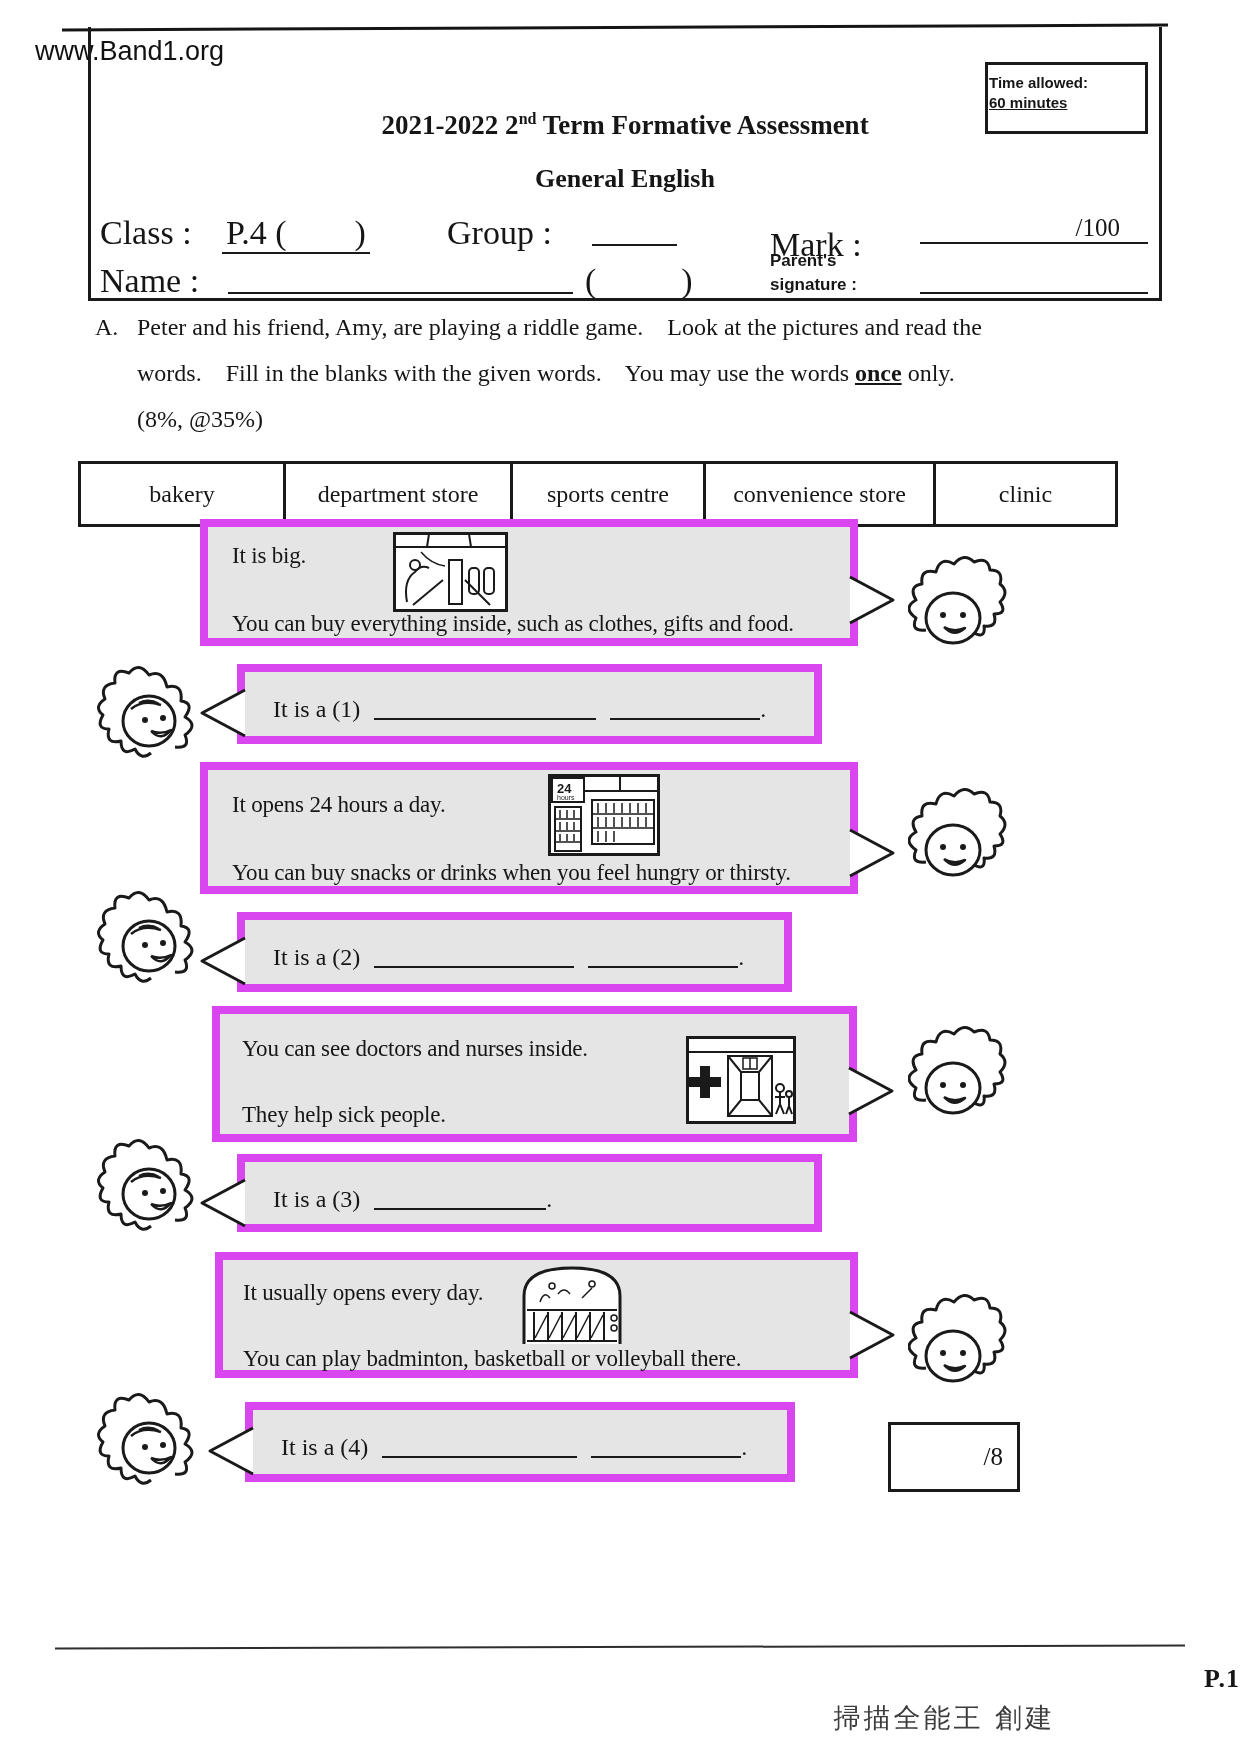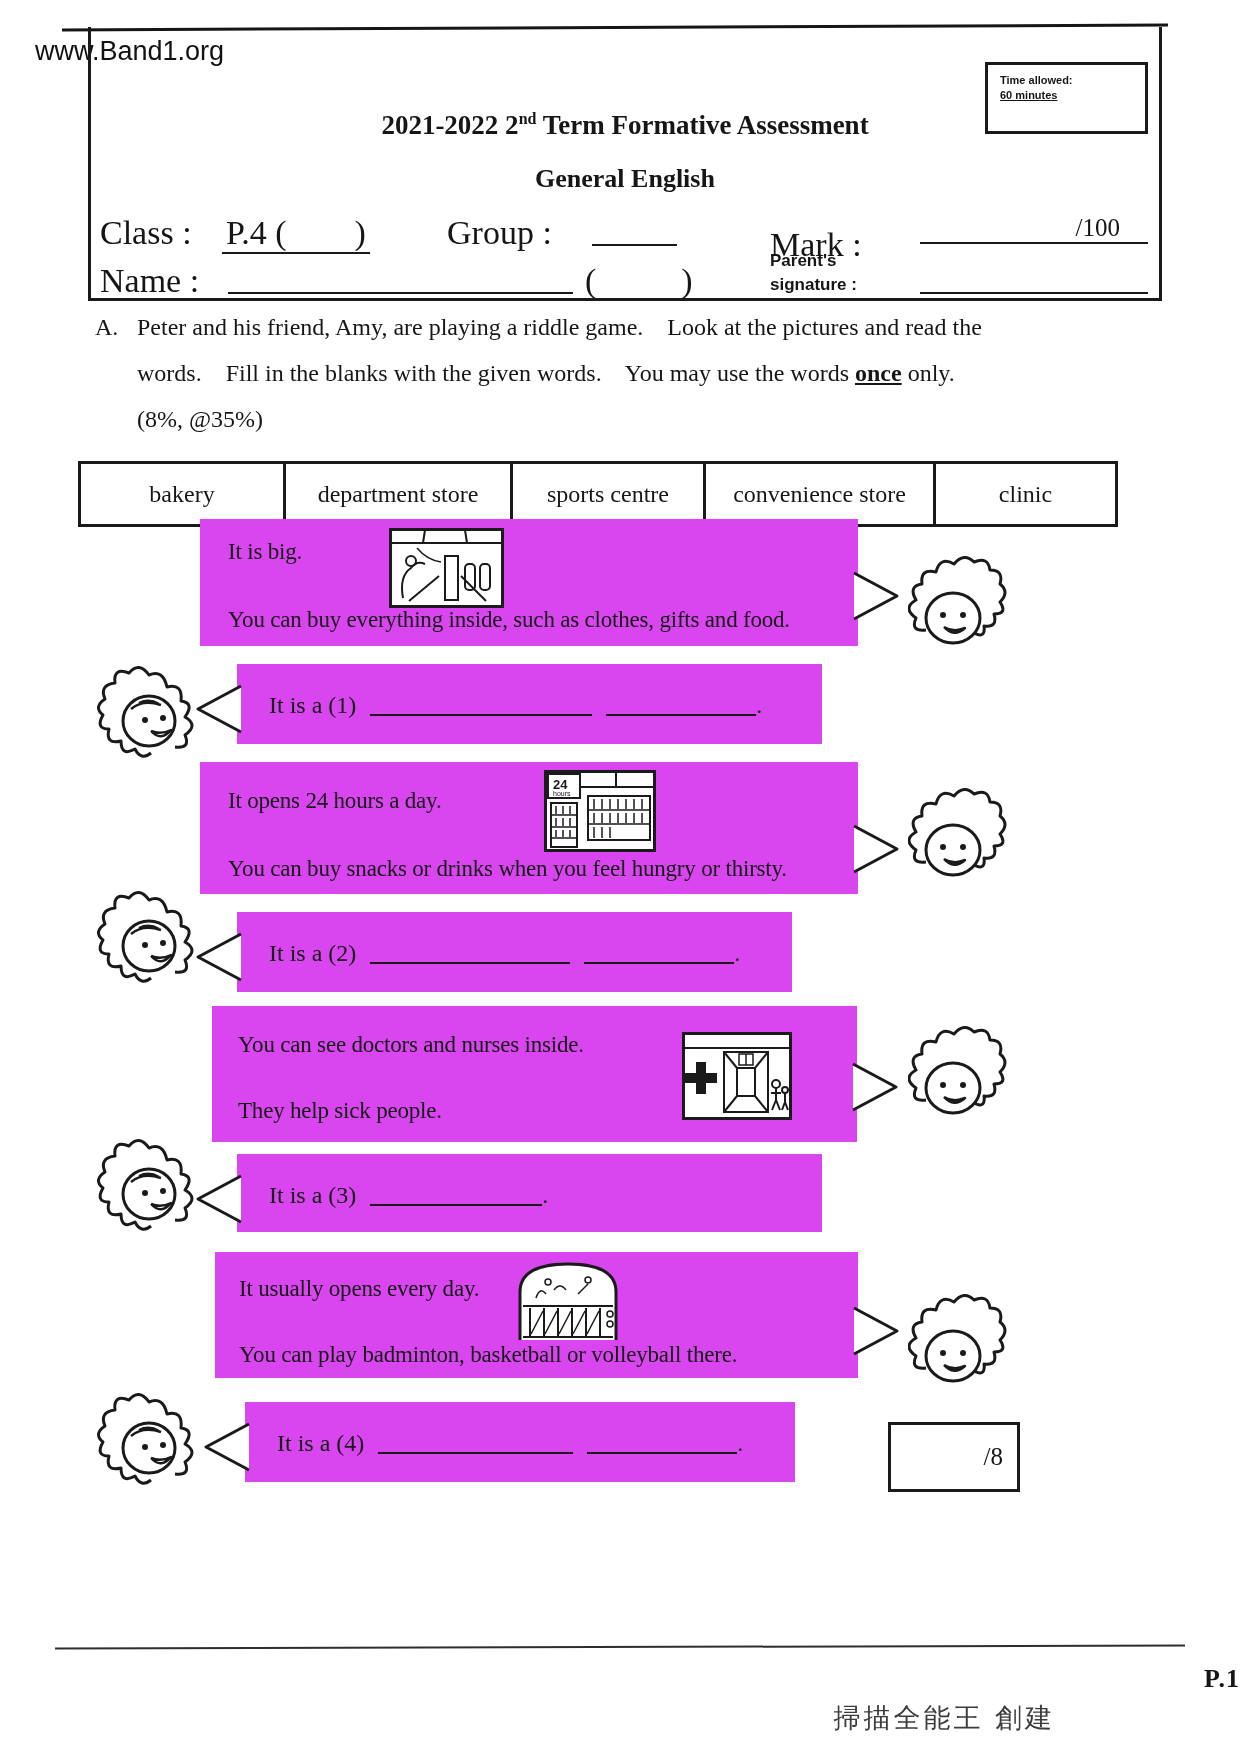--- a/index.html
+++ b/index.html
@@ -11,43 +11,43 @@
   }
   .abs { position:absolute; }
   .pre { white-space:pre; }
 
   
   .top-line { position:absolute; left:62px; top:12px; width:1106px; height:3px; background:#151515; transform:rotate(-0.25deg); }
   .bottom-scan-line { position:absolute; left:55px; top:1632px; width:1130px; height:2px; background:#2e2e2e; transform:rotate(-0.15deg); }
   .header-box { position:absolute; left:88px; top:13px; width:1074px; height:274px;
     border-left:3px solid #1a1a1a; border-right:3px solid #1a1a1a; border-bottom:3px solid #1a1a1a; }
   .watermark { position:absolute; left:35px; top:22px; font-family:"Liberation Sans", sans-serif; font-size:27px; color:#111; }
-  .time-box { position:absolute; left:985px; top:48px; width:163px; height:72px; border:3px solid #1a1a1a; padding:8px 12px;
-    font-family:"Liberation Sans", sans-serif; font-size:11px; font-weight:bold; line-height:1.35; }
+  .time-box { position:absolute; left:985px; top:48px; width:163px; height:72px; border:3px solid #1a1a1a; padding:8px 1px;
+    font-family:"Liberation Sans", sans-serif; font-size:15px; font-weight:bold; line-height:1.35; }
   .time-box .u { text-decoration:underline; }
   .exam-title { position:absolute; left:88px; top:96px; width:1074px; text-align:center; font-size:27px; font-weight:bold; }
   .exam-title sup { font-size:16px; }
   .exam-subject { position:absolute; left:88px; top:150px; width:1074px; text-align:center; font-size:26px; font-weight:bold; }
 
   .hdr-txt { font-size:34px; }
   .field { display:inline-block; border-bottom:2px solid #1a1a1a; height:30px; vertical-align:bottom; }
   .mark-total-field { text-align:right; padding-right:28px; font-size:25px; }
   .small-label { font-size:17px; font-weight:bold; font-family:"Liberation Sans", sans-serif; line-height:1.3; }
 
   
   .instr { font-size:24px; white-space:pre; }
   .emph { font-weight:bold; text-decoration:underline; }
 
   
   .word-bank { position:absolute; left:78px; top:447px; width:1040px; height:66px; border:3px solid #1a1a1a; display:flex; background:#fff; }
   .wb-cell { border-right:3px solid #1a1a1a; display:flex; align-items:center; justify-content:center; font-size:24px; }
   .wb-cell:last-child { border-right:none; }
 
   
-  .bubble { position:absolute; border:4px solid #d946ef; background:#d946ef; }
+  .bubble { position:absolute; border:8px solid #d946ef; background:#e5e5e5; }
   .r-line { position:absolute; font-size:23px; letter-spacing:-0.2px; white-space:pre; }
   .ans-line { position:absolute; left:28px; font-size:24px; white-space:pre; }
   .blank { display:inline-block; border-bottom:2.5px solid #1a1a1a; height:24px; vertical-align:-3px; margin-left:14px; }
   .tail { position:absolute; width:50px; height:50px; }
   .pic { position:absolute; }
   .face { position:absolute; }
 
   
   .score-box { position:absolute; left:888px; top:1408px; width:132px; height:70px; border:3px solid #1a1a1a;
     display:flex; align-items:center; justify-content:flex-end; padding-right:14px; font-size:25px; }

